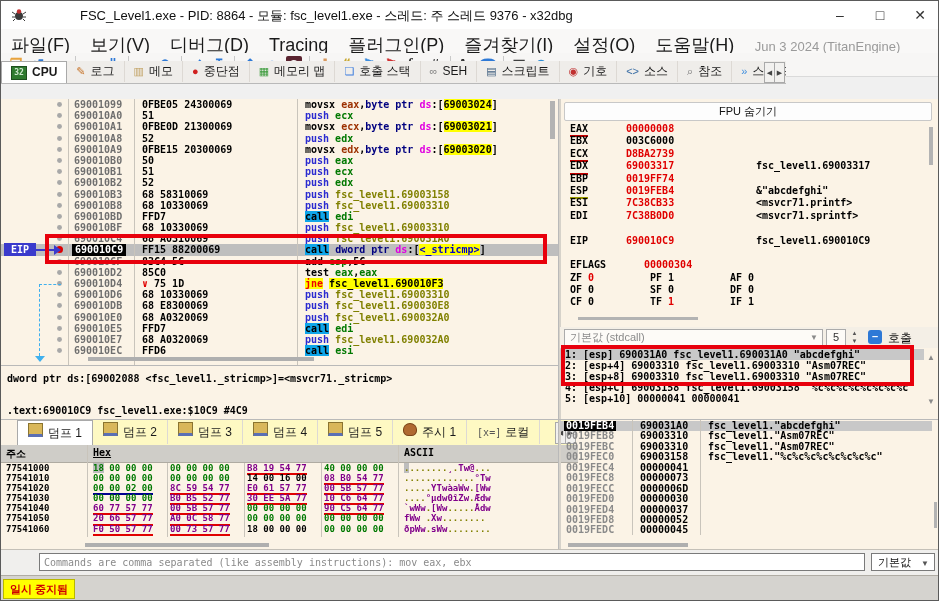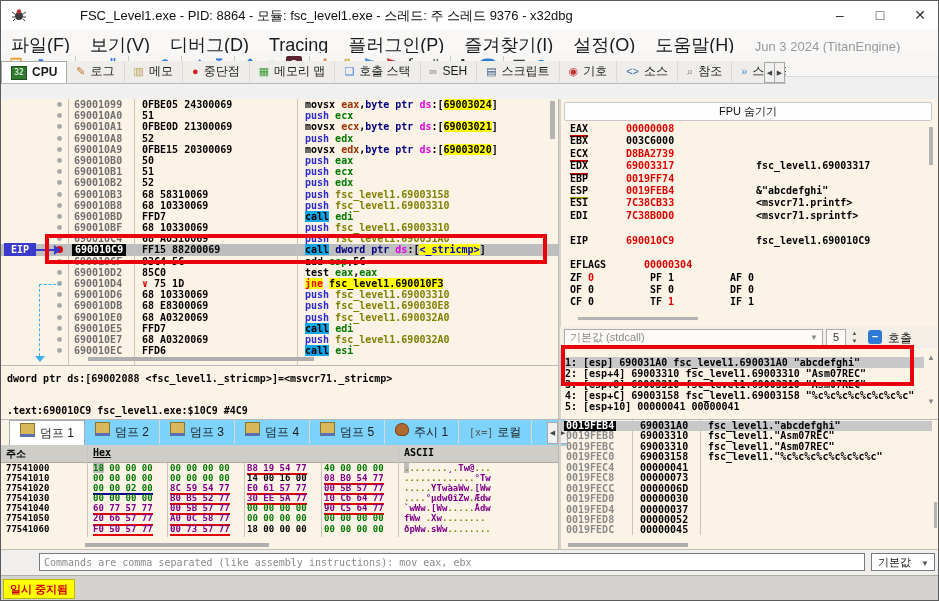--- a/index.html
+++ b/index.html
@@ -69,36 +69,36 @@
   #reg-vscroll{position:absolute;left:369px;top:28px;width:4px;height:38px;background:#B3B3B3;}
   #reg-hscroll{position:absolute;left:18px;top:218px;width:120px;height:3px;background:#B3B3B3;}
   
   #args-header{position:absolute;left:0;top:228px;width:380px;height:21px;background:#F4EFE6;}
   #args-preset{position:absolute;left:4px;top:2px;width:252px;height:15px;border:1px solid #ABABAB;background:#FDFBF7;font-size:11px;line-height:15px;color:#8A8A8A;padding-left:5px;}
   #args-preset .chev{position:absolute;right:4px;top:0;color:#8A8A8A;font-size:8px;}
   #args-count{position:absolute;left:266px;top:2px;width:18px;height:15px;border:1px solid #ABABAB;background:#FDFBF7;font-size:11px;line-height:15px;text-align:center;color:#333;}
   #args-spin{position:absolute;left:288px;top:2px;width:13px;height:17px;font-size:6px;line-height:8px;text-align:center;color:#555;}
   #args-check{position:absolute;left:308px;top:3px;width:14px;height:14px;background:#2E79D6;border-radius:3px;color:#fff;font-size:11px;line-height:13px;text-align:center;font-weight:bold;}
   #args-calls{position:absolute;left:328px;top:3px;font-size:12px;color:#111;}
-  #args-rows{position:absolute;left:0;top:250px;width:364px;height:62px;overflow:hidden;font-size:10px;font-weight:bold;font-family:"DejaVu Sans Mono",monospace;margin-top:8px;}
+  #args-rows{position:absolute;left:0;top:250px;width:364px;height:62px;overflow:hidden;font-size:10px;font-weight:bold;font-family:"DejaVu Sans Mono",monospace;}
   .arow{height:11px;line-height:11px;white-space:nowrap;padding-left:5px;color:#000;}
   .arow.sel{background:#C8C8C8;}
   #args-vscroll-up{position:absolute;left:367px;top:254px;font-size:8px;color:#8A8A8A;}
   #args-vscroll-dn{position:absolute;left:367px;top:298px;font-size:8px;color:#8A8A8A;}
   
   #dumparea{position:absolute;left:0;top:418px;width:939px;height:130px;border-top:1px solid #B9B9B9;background:#FBF3E6;}
   #dump-left{position:absolute;left:0;top:0;width:557px;height:130px;}
-  #dumptabs{position:absolute;left:8px;top:0;width:557px;height:25px;background:#7dd3fc;border-bottom:1px solid #C4C0B8;white-space:nowrap;}
+  #dumptabs{position:absolute;left:16px;top:0;width:557px;height:25px;background:#fef9c3;border-bottom:1px solid #C4C0B8;white-space:nowrap;}
   .dtab{display:inline-block;height:24px;line-height:24px;padding:0 10px;font-size:12px;color:#1A1A1A;border-right:1px solid #DDD9D4;vertical-align:top;}
   .dtab.active{background:#FFFFFF;border:1px solid #A9A9A9;border-bottom:1px solid #FFF;}
   .chipicon{display:inline-block;width:13px;height:10px;background:#D9B75A;border:1px solid #8A7430;border-bottom:3px solid #5A6FB4;margin-right:5px;}
   .dogicon{display:inline-block;width:12px;height:11px;background:#B06A30;border-radius:50% 50% 40% 40%;margin-right:5px;border:1px solid #7A4418;}
   .xicon{display:inline-block;margin-right:4px;font-size:10px;color:#555;font-family:"DejaVu Sans Mono",monospace;}
   .dtabscroll{position:absolute;top:2px;width:9px;height:20px;border:1px solid #A9A9A9;background:#F2F1EF;font-size:7px;line-height:20px;text-align:center;color:#444;}
-  #dumpheader{position:absolute;left:0;top:25px;width:557px;height:17px;background:#CFCDC8;border-bottom:1px solid #AFABA2;font-size:10px;font-weight:bold;font-family:"DejaVu Sans Mono",monospace;color:#000;}
+  #dumpheader{position:absolute;left:0;top:25px;width:557px;height:17px;background:#CFCDC8;border-bottom:1px solid #AFABA2;font-size:10px;font-weight:bold;font-family:"DejaVu Sans Mono",monospace;color:#000;padding-left:20px;}
   #dh-addr{position:absolute;left:5px;top:2px;}#dh-hex{position:absolute;left:92px;top:2px;text-decoration:underline;}#dh-ascii{position:absolute;left:403px;top:2px;}
   #dumprows{position:absolute;left:0;top:43px;width:557px;height:72px;font-size:9px;font-weight:bold;font-family:"DejaVu Sans Mono",monospace;}
   .hrow{position:relative;height:10.1px;line-height:10.1px;white-space:nowrap;}
   .h-addr{position:absolute;left:5px;color:#000;}
   .hgroup{position:absolute;top:0;}
   .g0{left:92px}.g1{left:169px}.g2{left:246px}.g3{left:323px}
   .cz{color:#007800}.cp{color:#80008A}.ck{color:#000}
   .ur{border-bottom:2px solid #E00000;}.ub{border-bottom:2px solid #000090;}
   .h-ascii{position:absolute;left:403px;top:0;}
   .adot{color:#808000}.ach{color:#80008A}

